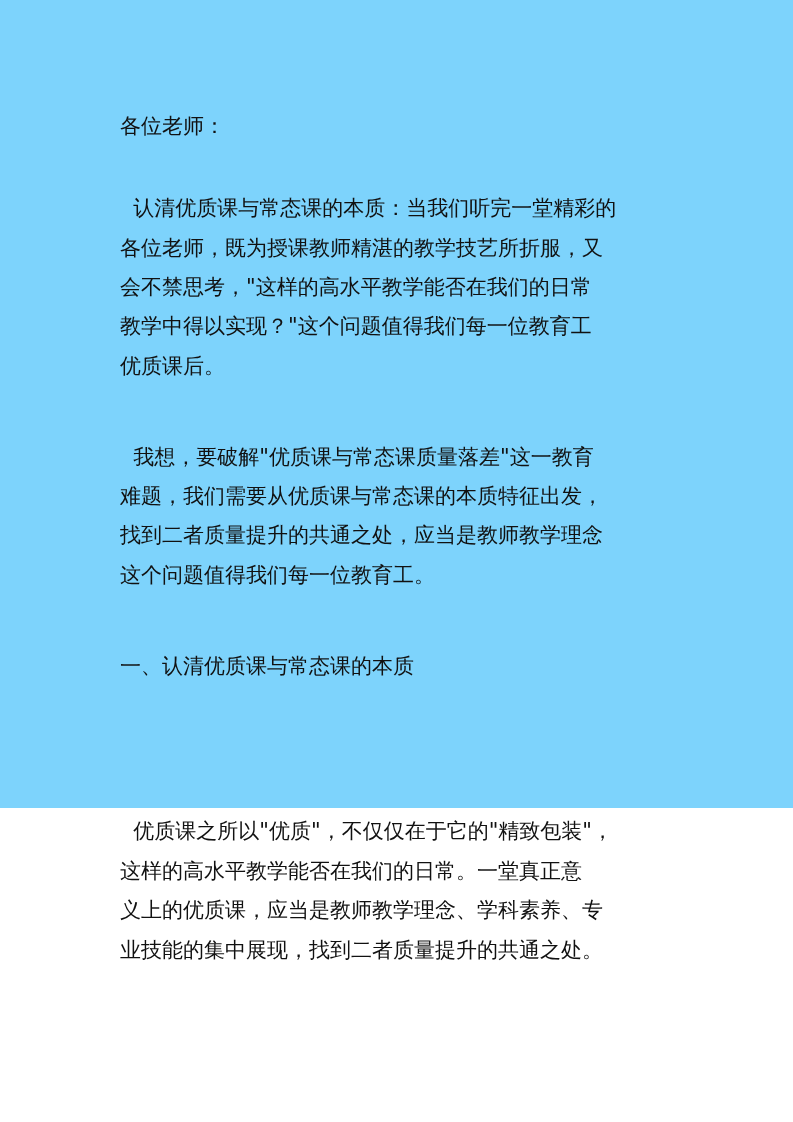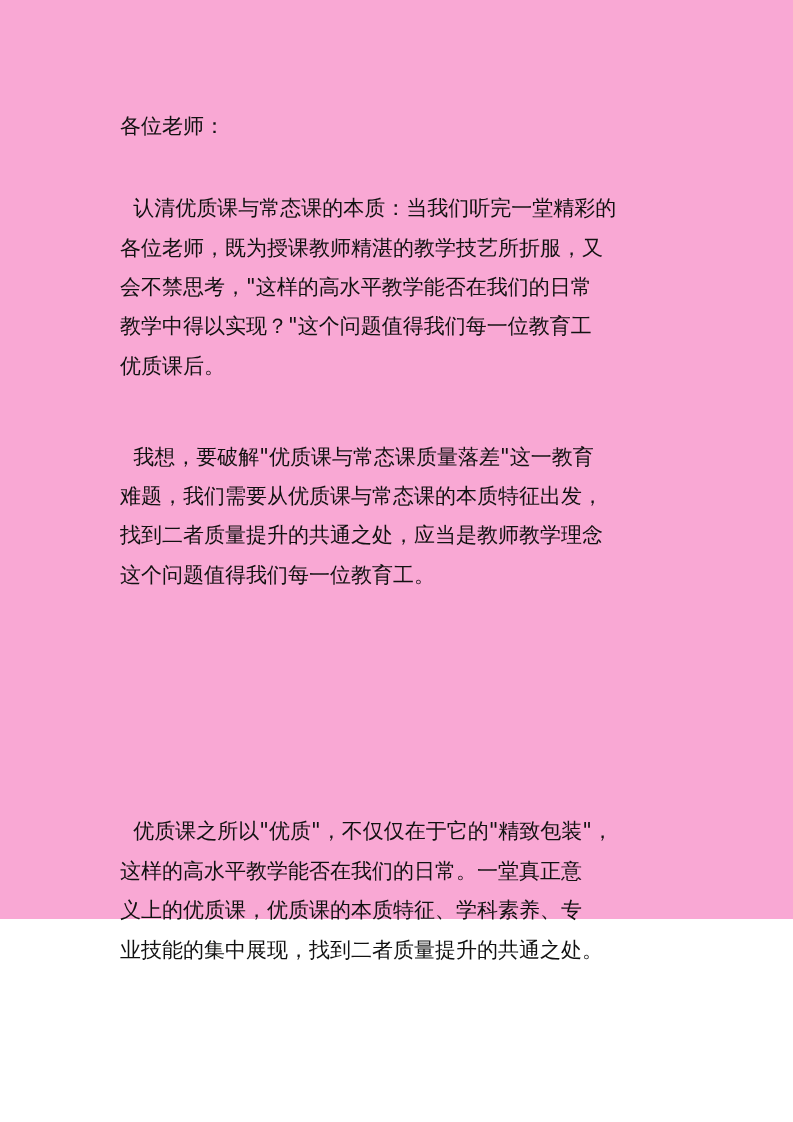--- a/index.html
+++ b/index.html
@@ -1,19 +1,19 @@
 <!DOCTYPE html>
 <html><head>
   <meta charset="utf-8">
   <style>
     html, body { margin: 0; padding: 0; background: #ffffff; }
     body { width: 793px; height: 1122px; position: relative; overflow: hidden; }
     .page {
-      position: absolute; left: 0; top: 0; width: 793px; height: 919px;
-      background: #f9a8d4; color: #111111;
+      position: absolute; left: 0; top: 0; width: 793px; height: 808px;
+      background: #7dd3fc; color: #111111;
       font-family: "DejaVu Sans", "Liberation Sans", sans-serif;
       font-size: 21px;
     }
     .line {
       position: absolute; left: 120px; white-space: nowrap;
       line-height: 24px; height: 24px;
     }
   </style>
 </head>
 <body>
@@ -29,21 +29,22 @@
     <div class="line" style="top:354px">优质课后。</div>
   </div>
 
   <div>
     <div class="line" style="top:445px; white-space:pre">  我想，要破解"优质课与常态课质量落差"这一教育</div>
     <div class="line" style="top:484px">难题，我们需要从优质课与常态课的本质特征出发，</div>
     <div class="line" style="top:523px">找到二者质量提升的共通之处，应当是教师教学理念</div>
     <div class="line" style="top:563px">这个问题值得我们每一位教育工。</div>
   </div>
 
+  <div class="line" style="top:654px">一、认清优质课与常态课的本质</div>
 
 
   <div>
     <div class="line" style="top:819px; white-space:pre">  优质课之所以"优质"，不仅仅在于它的"精致包装"，</div>
     <div class="line" style="top:859px">这样的高水平教学能否在我们的日常。一堂真正意</div>
-    <div class="line" style="top:898px">义上的优质课，优质课的本质特征、学科素养、专</div>
+    <div class="line" style="top:898px">义上的优质课，应当是教师教学理念、学科素养、专</div>
     <div class="line" style="top:938px">业技能的集中展现，找到二者质量提升的共通之处。</div>
   </div>
 </div>
 
 </body></html>

